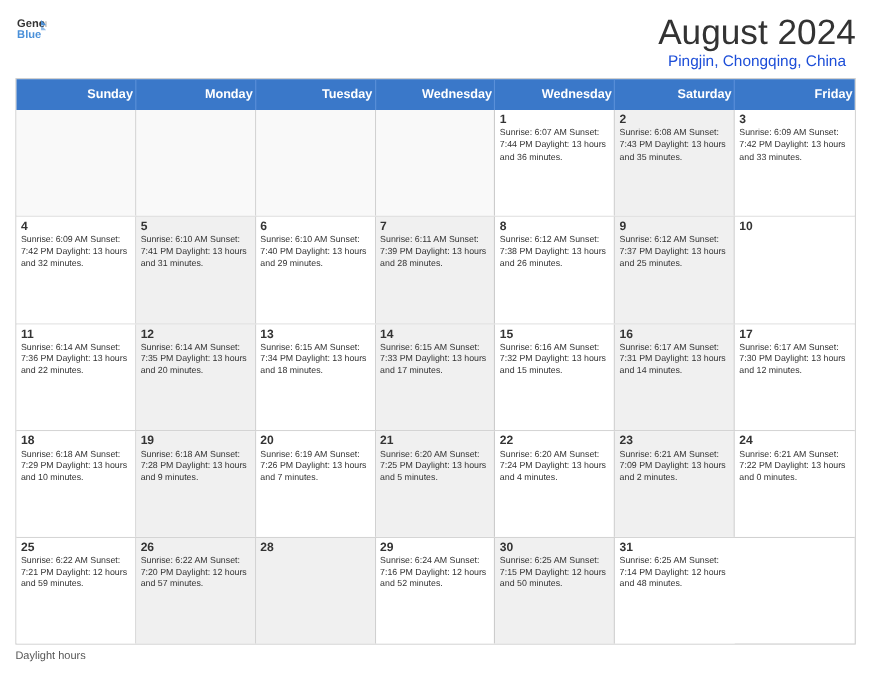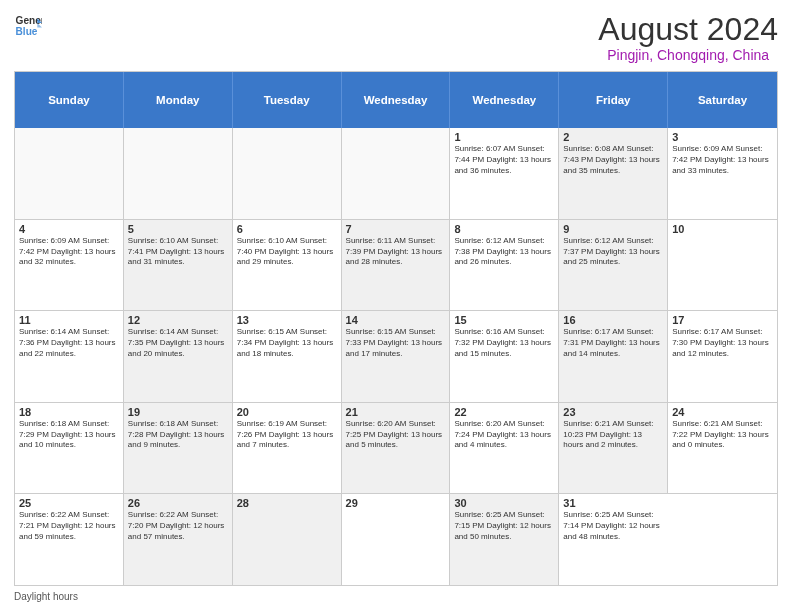--- a/index.html
+++ b/index.html
@@ -36,39 +36,39 @@
       text-align: center;
     }
     .main-title {
       font-size: 32px;
       font-weight: normal;
       color: #333;
       line-height: 1.1;
     }
     .subtitle {
       font-size: 14px;
-      color: #a21caf;
+      color: #1d4ed8;
     }
     .calendar {
       flex: 1;
       display: flex;
       flex-direction: column;
       border: 1px solid #ccc;
     }
     .cal-header-row {
       display: grid;
       grid-template-columns: repeat(7, 1fr);
       background: #3a78c9;
     }
     .cal-header-cell {
       color: #fff;
       font-size: 11.5px;
       font-weight: bold;
-      text-align: center;
-      padding: 22px 2px;
+      text-align: right;
+      padding: 8px 2px;
       border-right: 1px solid #5a90d9;
     }
     .cal-header-cell:last-child { border-right: none; }
     .cal-body {
       flex: 1;
       display: flex;
       flex-direction: column;
     }
     .cal-week {
       display: grid;
@@ -127,22 +127,22 @@
     </div>
   </div>
 
   <div class="calendar">
     <div class="cal-header-row">
     <div class="cal-header-cell">Sunday</div>
         <div class="cal-header-cell">Monday</div>
         <div class="cal-header-cell">Tuesday</div>
         <div class="cal-header-cell">Wednesday</div>
         <div class="cal-header-cell">Wednesday</div>
+        <div class="cal-header-cell">Saturday</div>
         <div class="cal-header-cell">Friday</div>
-        <div class="cal-header-cell">Saturday</div>
       </div>
     <div class="cal-body">
     <div class="cal-week">
           <div class="cal-cell empty"></div>
           <div class="cal-cell empty"></div>
           <div class="cal-cell empty"></div>
           <div class="cal-cell empty"></div>
           <div class="cal-cell">
             <span class="day-num">1</span>
             <div class="day-info">Sunrise: 6:07 AM
@@ -295,21 +295,21 @@
           <div class="cal-cell">
             <span class="day-num">22</span>
             <div class="day-info">Sunrise: 6:20 AM
 Sunset: 7:24 PM
 Daylight: 13 hours
 and 4 minutes.</div>
           </div>
           <div class="cal-cell alt-bg">
             <span class="day-num">23</span>
             <div class="day-info">Sunrise: 6:21 AM
-Sunset: 10:23 PM
+Sunset: 7:09 PM
 Daylight: 13 hours
 and 2 minutes.</div>
           </div>
           <div class="cal-cell">
             <span class="day-num">24</span>
             <div class="day-info">Sunrise: 6:21 AM
 Sunset: 7:22 PM
 Daylight: 13 hours
 and 0 minutes.</div>
           </div>
@@ -327,20 +327,24 @@
             <div class="day-info">Sunrise: 6:22 AM
 Sunset: 7:20 PM
 Daylight: 12 hours
 and 57 minutes.</div>
           </div>
           <div class="cal-cell alt-bg">
             <span class="day-num">28</span>
           </div>
           <div class="cal-cell">
             <span class="day-num">29</span>
+            <div class="day-info">Sunrise: 6:24 AM
+Sunset: 7:16 PM
+Daylight: 12 hours
+and 52 minutes.</div>
           </div>
           <div class="cal-cell alt-bg">
             <span class="day-num">30</span>
             <div class="day-info">Sunrise: 6:25 AM
 Sunset: 7:15 PM
 Daylight: 12 hours
 and 50 minutes.</div>
           </div>
           <div class="cal-cell">
             <span class="day-num">31</span>

